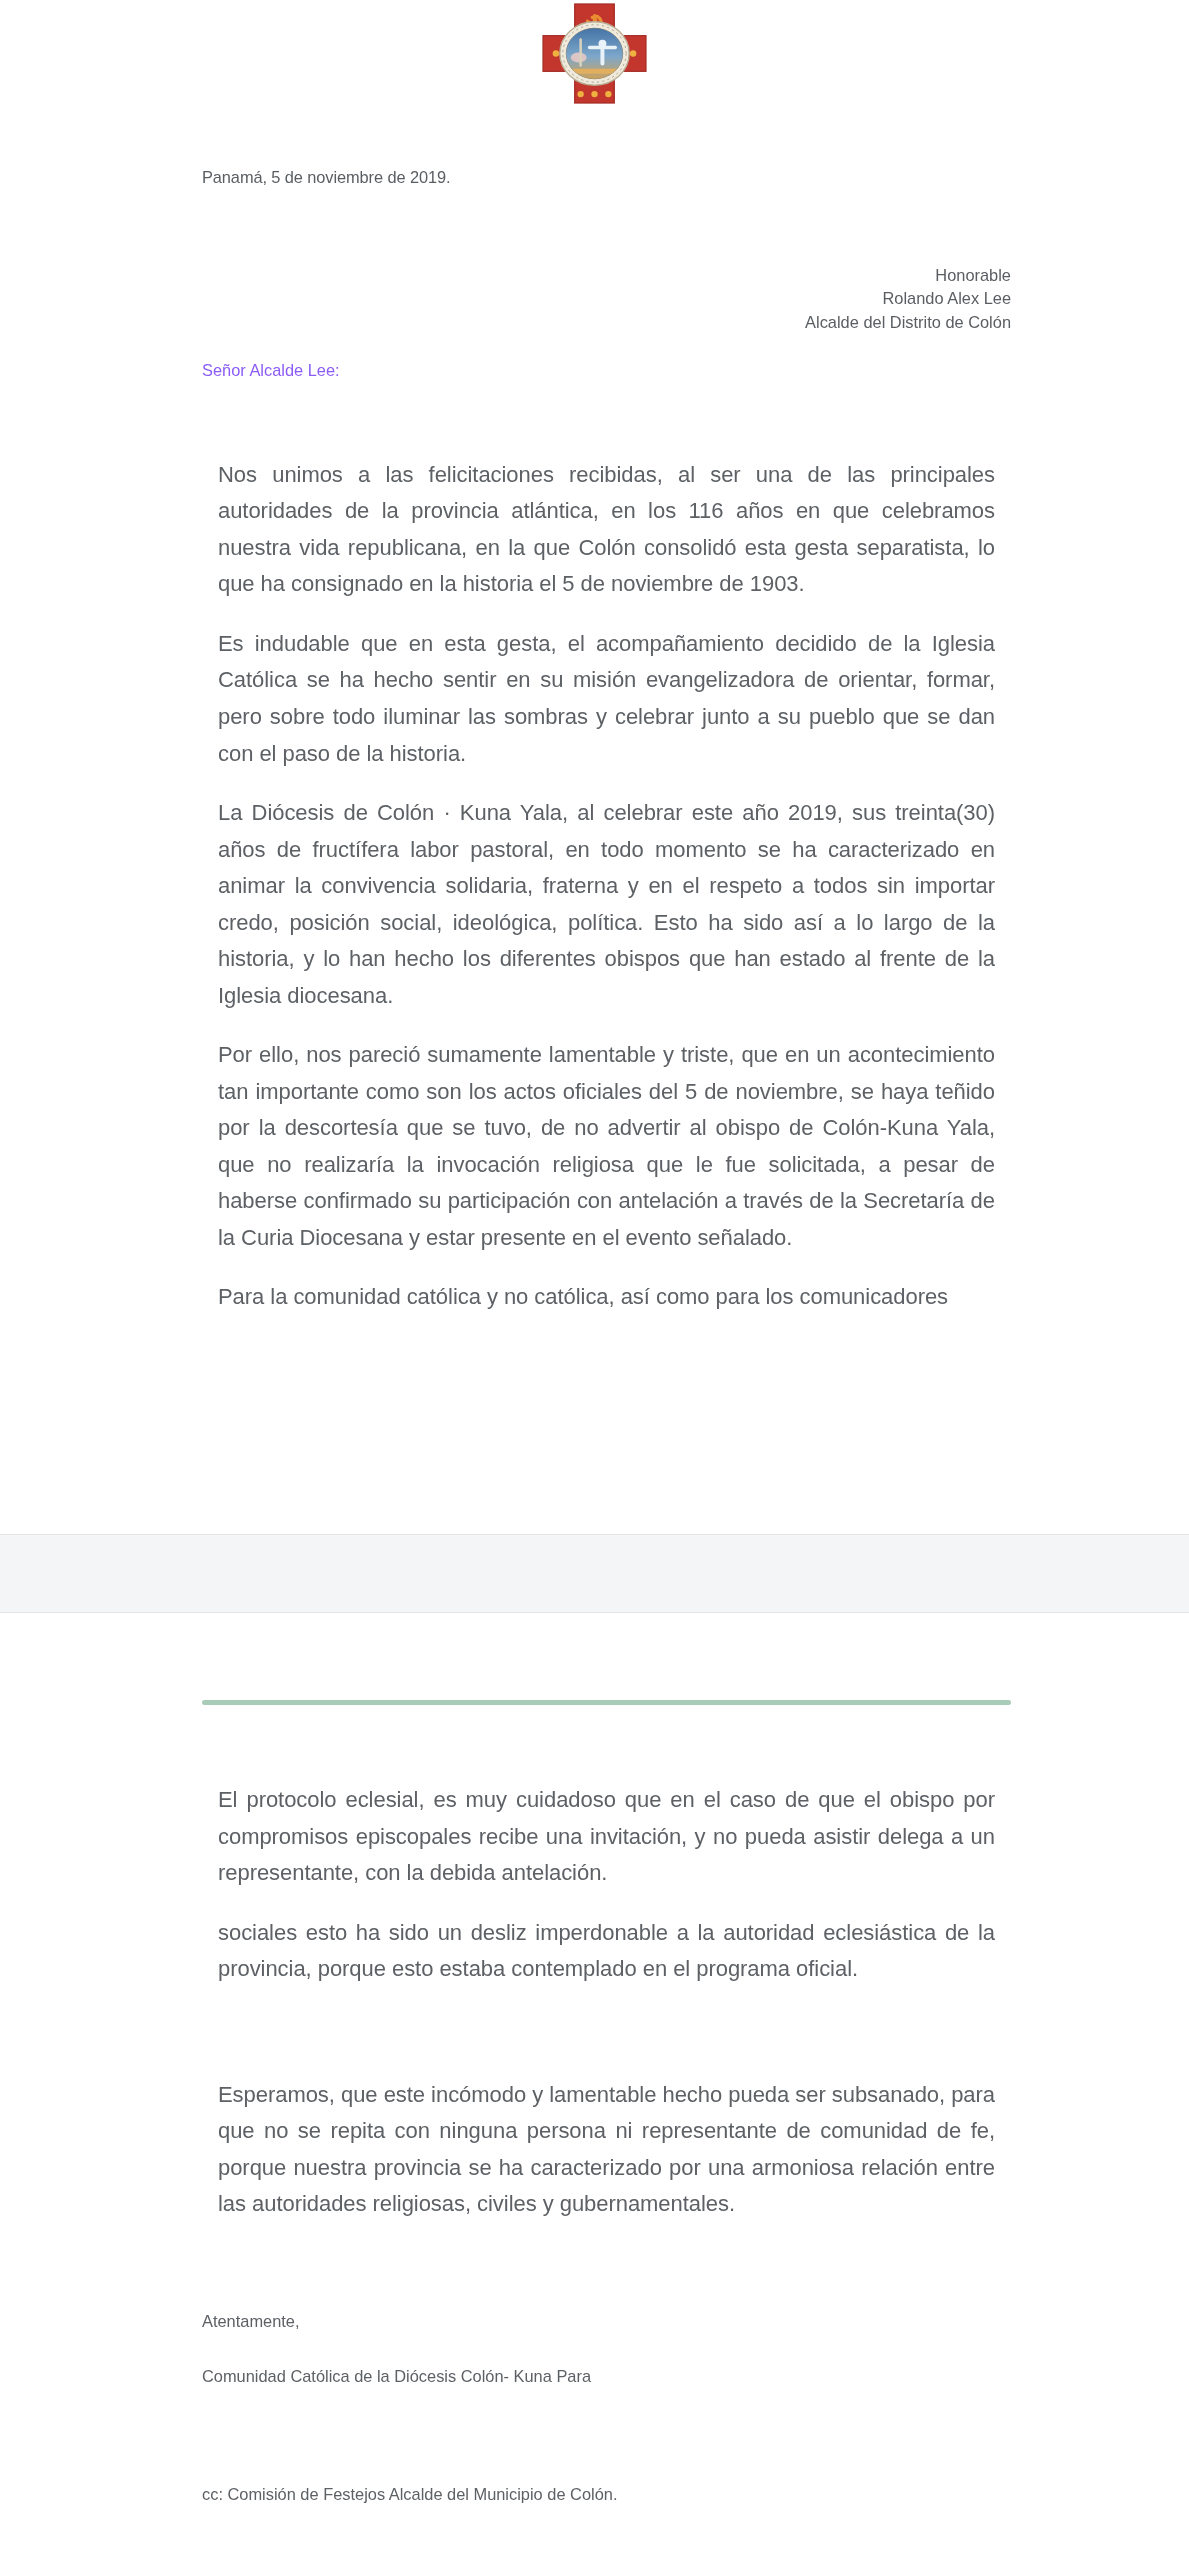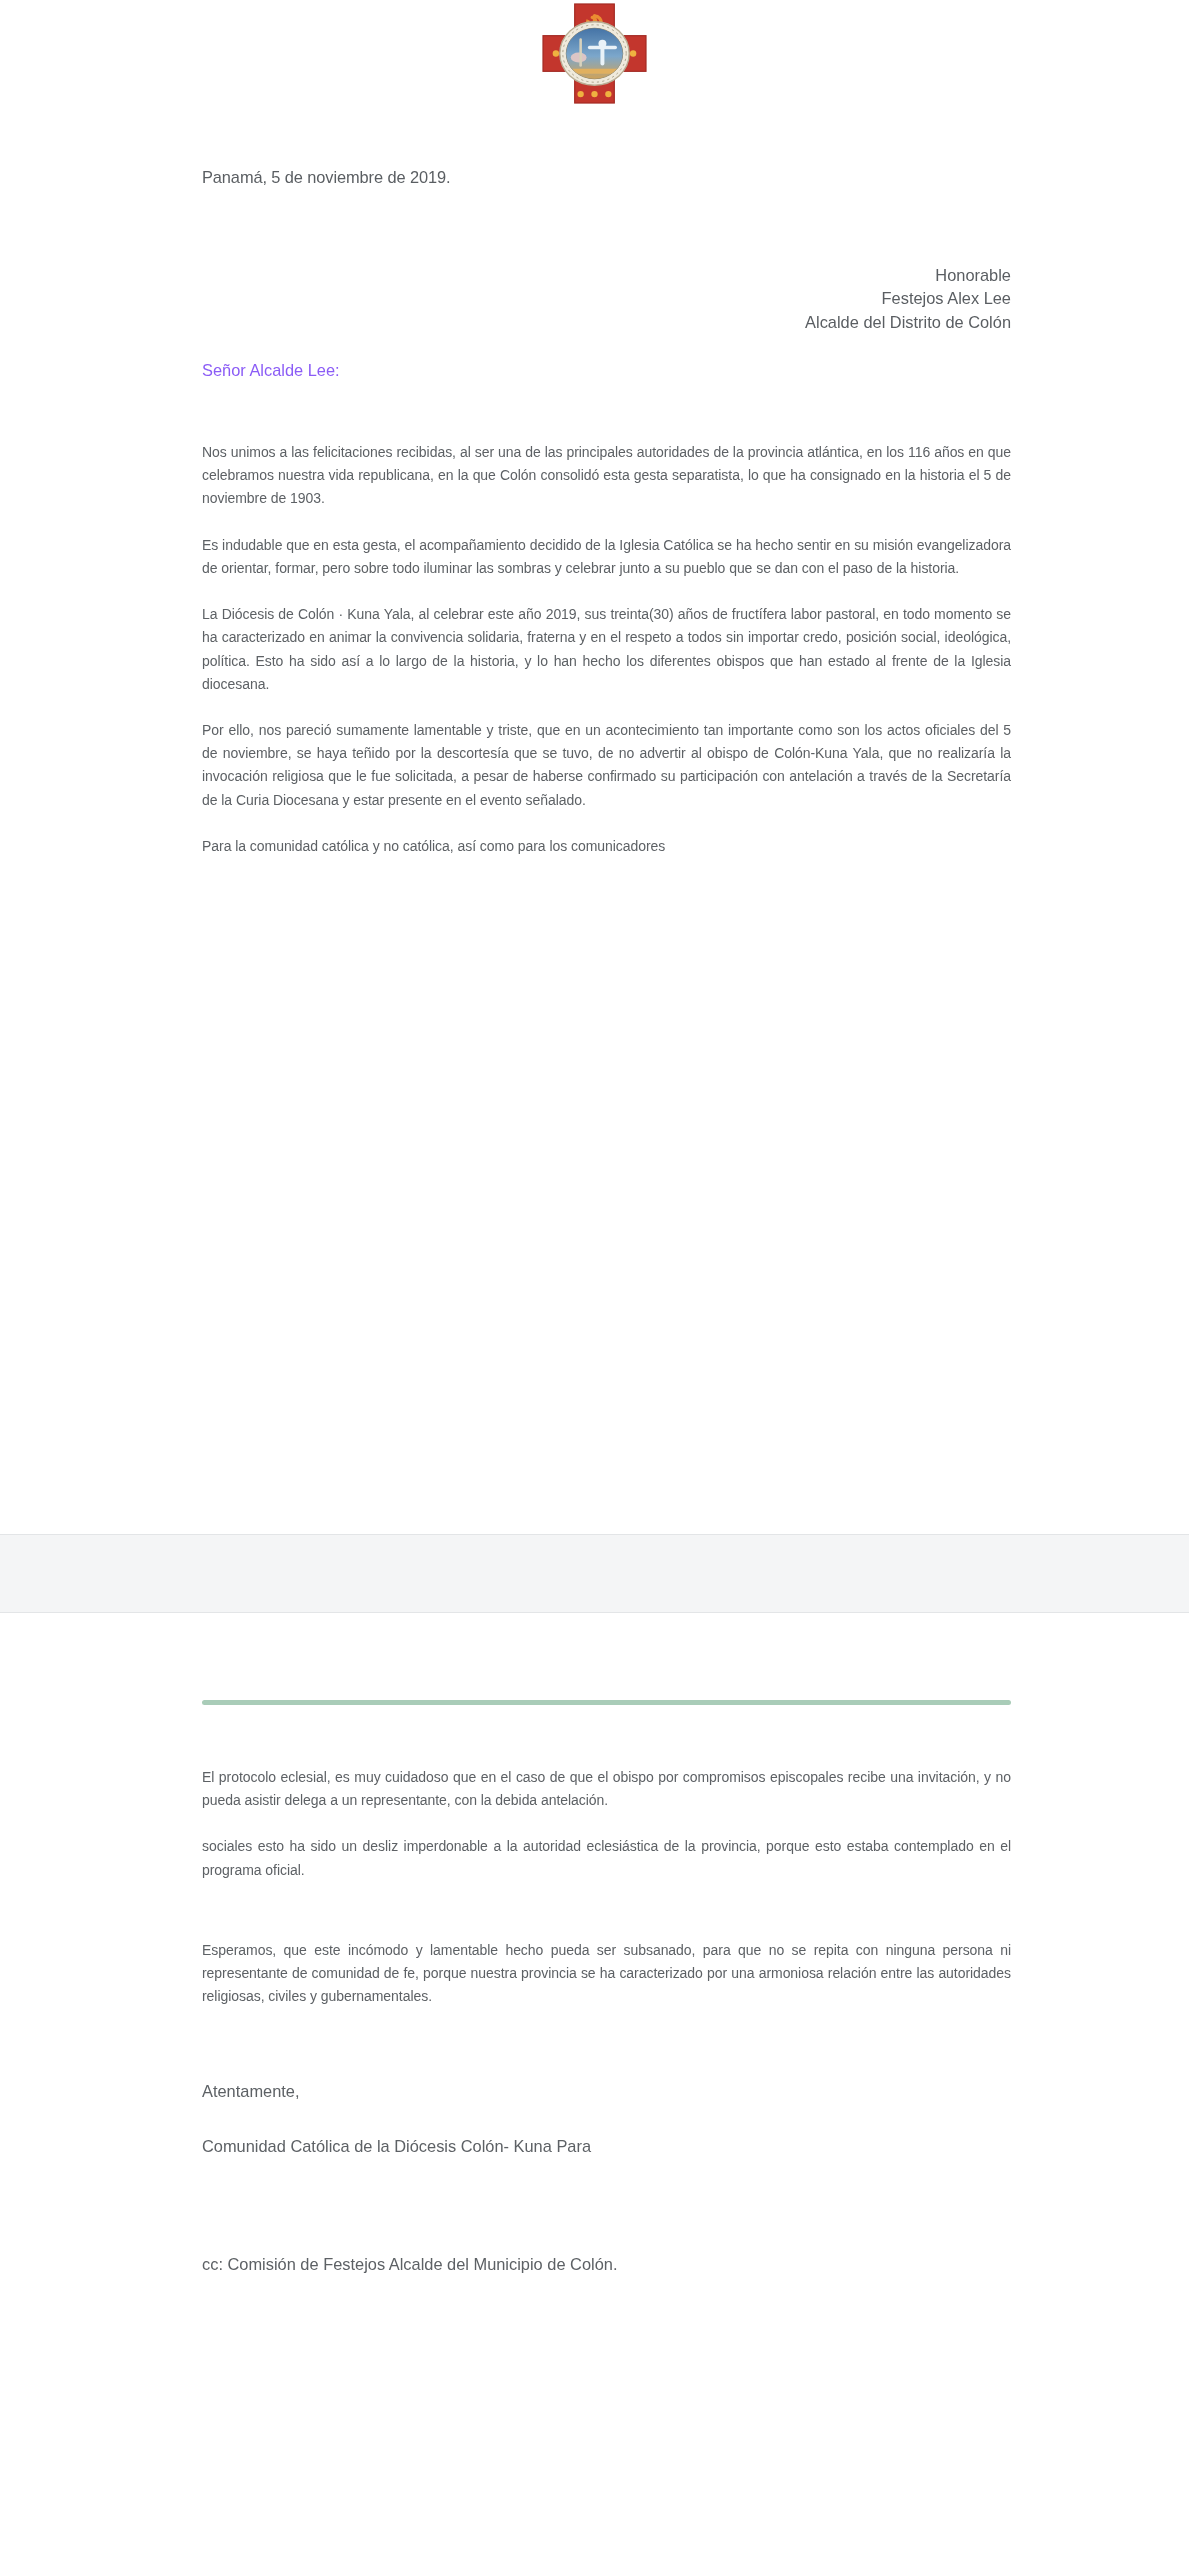--- a/index.html
+++ b/index.html
@@ -79,23 +79,23 @@
   }
   .addressee div { white-space: nowrap; text-align: right; }
 
   .salutation {
     padding-top: 27px;
     font-size: 16.4px;
     color: #8b5cf6;
   }
 
   p.para {
-    margin: 0;
+    margin: 16px;
     padding: 0;
-    font-size: 14px;
+    font-size: 22px;
     line-height: 1.66;
     color: #5d6165;
     text-align: justify;
     text-justify: inter-word;
     letter-spacing: -0.05px;
   }
   .body-text { padding-top: 61px; }
   .body-text p.para + p.para { margin-top: 23px; }
 
   
@@ -183,21 +183,21 @@
         </svg>
       </div>
     </div>
 
     <div class="body-col">
 
       <div class="date-line">Panamá, 5 de noviembre de 2019.</div>
 
       <div class="addressee">
         <div>Honorable</div>
-        <div>Festejos Alex Lee</div>
+        <div>Rolando Alex Lee</div>
         <div>Alcalde del Distrito de Colón</div>
       </div>
 
       <div class="salutation">Señor Alcalde Lee:</div>
 
       <div class="body-text">
         <p class="para">Nos unimos a las felicitaciones recibidas, al ser una de las principales autoridades de la provincia atlántica, en los 116 años en que celebramos nuestra vida republicana, en la que Colón consolidó  esta gesta separatista, lo que ha consignado en la historia el 5 de noviembre de 1903.</p>
         <p class="para">Es indudable que en esta gesta, el acompañamiento decidido de la Iglesia Católica se ha hecho sentir en su misión evangelizadora de orientar, formar, pero sobre todo iluminar las sombras y celebrar junto a su pueblo que se dan con el paso de la historia.</p>
         <p class="para">La Diócesis de Colón · Kuna Yala, al celebrar este año 2019, sus treinta(30) años de fructífera labor pastoral, en todo momento se ha caracterizado en animar la convivencia solidaria, fraterna y en el respeto a todos sin importar credo, posición social, ideológica, política. Esto ha sido así a lo largo de la historia, y lo han hecho los diferentes obispos que han estado al frente de la Iglesia diocesana.</p>
         <p class="para">Por ello, nos pareció sumamente lamentable y triste, que en un acontecimiento tan importante como son los actos oficiales del 5 de noviembre, se haya teñido por la descortesía que se tuvo, de no advertir al obispo de Colón-Kuna Yala, que no realizaría la invocación religiosa que le fue solicitada, a pesar de haberse confirmado su participación con antelación a través de la Secretaría de la Curia Diocesana y estar presente en el evento señalado.</p>

